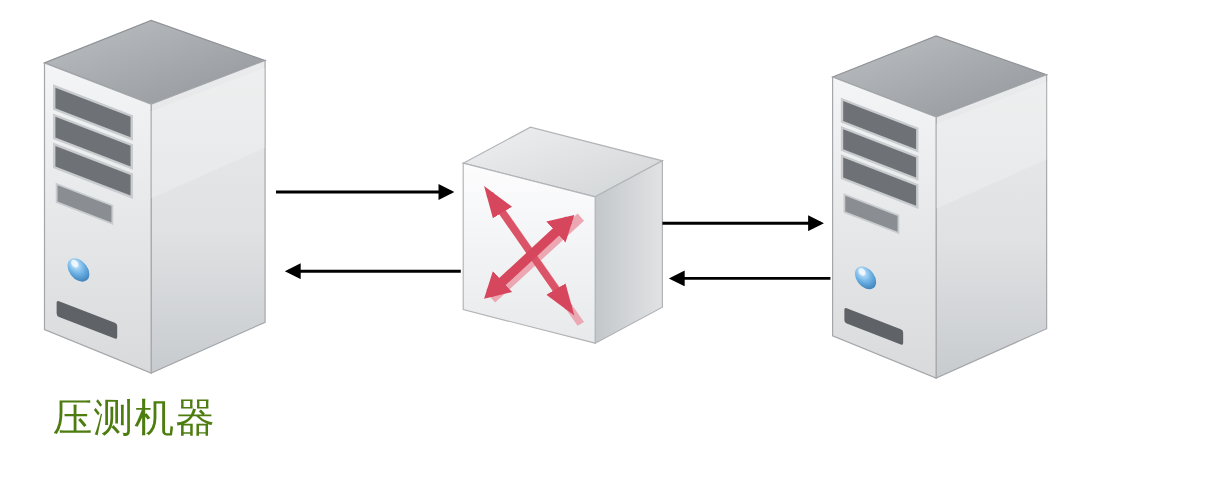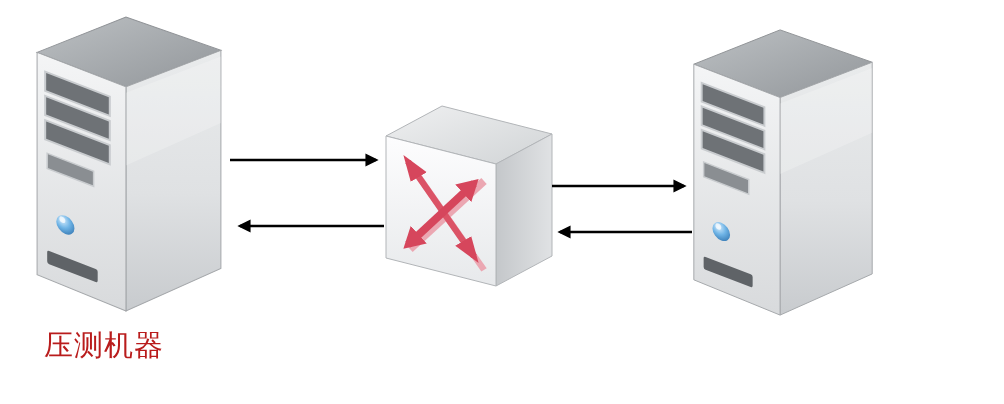--- a/index.html
+++ b/index.html
@@ -17,22 +17,22 @@
   .node-left   { left: 28px;  top: 12px; width: 204px; height: 303px; }
   .node-switch { left: 378px; top: 84px; width: 180px; height: 220px; }
   .node-right  { left: 686px; top: 24px; width: 196px; height: 296px; }
   .arrows {
     position: absolute; left: 0; top: 0;
     width: 1004px; height: 404px;
     pointer-events: none;
   }
   .label {
     position: absolute;
-    font-size: 29px;
-    color: #b91c1c;
+    font-size: 33px;
+    color: #4d7c0f;
     letter-spacing: 1px;
     white-space: nowrap;
   }
   .label-left   { left: 44px;  top: 326px; }
   .label-switch { left: 421px; top: 326px; }
   .label-right  { left: 674px; top: 324px; width: 200px; text-align: center; line-height: 1.3; }
   .hidden-defs { position: absolute; width: 0; height: 0; overflow: hidden; }
 </style>
 </head>
 <body>

